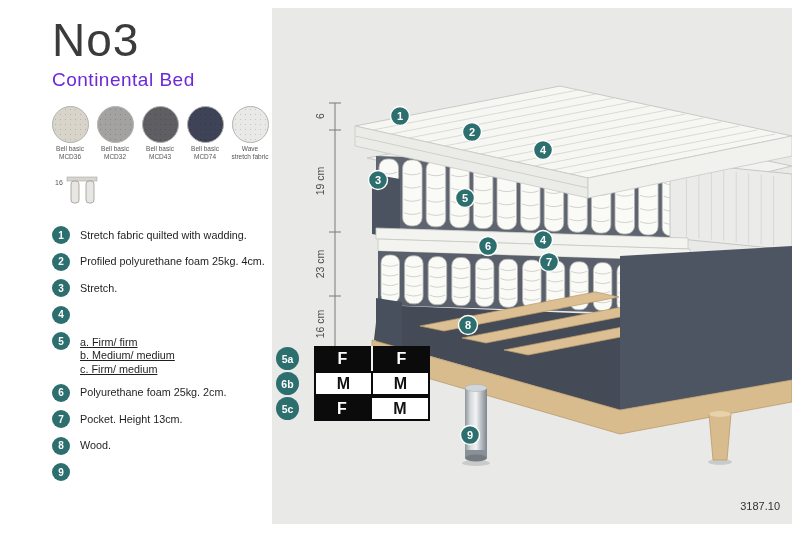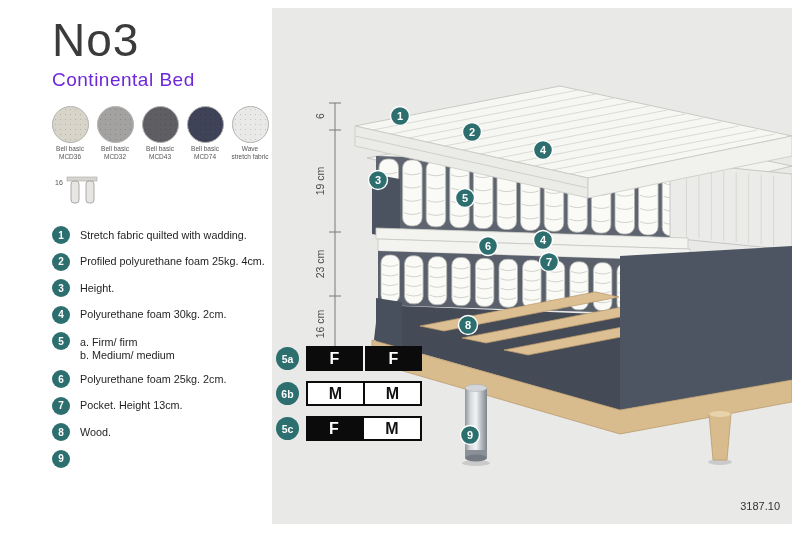--- a/index.html
+++ b/index.html
@@ -18,34 +18,34 @@
      background-size:4px 4px,5px 5px;box-sizing:border-box;}
   .sw0{background-color:#d8d4ca;} .sw1{background-color:#a3a2a0;} .sw2{background-color:#5f5f63;}
   .sw3{background-color:#3e4358;} .sw4{background-color:#e9e9e7;}
   .swatch-label{font-size:6.5px;line-height:7.5px;color:#555;}
   .leg-thumb{margin-top:13px;}
   .features{margin-top:15px;}
   .feat{display:flex;gap:10px;margin-bottom:8.5px;align-items:flex-start;}
   .feat-badge{flex:0 0 18px;width:18px;height:18px;border-radius:50%;background:#2c6f6e;color:#fff;
       font-size:10px;font-weight:700;display:flex;align-items:center;justify-content:center;}
   .feat-text{font-size:10.8px;color:#1f1f1f;line-height:13px;padding-top:2.5px;white-space:nowrap;}
-  .feat-sub{font-size:10.8px;line-height:12.5px;margin-top:1px;color:#1f1f1f;}
+  .feat-sub{font-size:10.8px;line-height:12.5px;margin-top:1px;color:#1f1f1f;text-decoration:underline;}
   
   .right{position:absolute;left:272px;top:8px;width:520px;height:516px;background:#e9e9e8;}
   .bed-svg{position:absolute;left:0;top:0;}
   .coil{fill:#fafaf7;stroke:#b2b2ad;stroke-width:.8;}
   .coil-ridge{fill:none;stroke:#c8c8c2;stroke-width:.8;}
   .stripes-quilt line{stroke:#dadad5;stroke-width:1;}
   .stripes-fabric line{stroke:#d8d8d3;stroke-width:1;}
   .ruler line{stroke:#7a7a7a;stroke-width:1;}
   .ruler-label{font:10.5px "Liberation Sans",sans-serif;fill:#4a4a4a;}
   .badge-circle{fill:#2c6f6e;stroke:#ffffff;stroke-width:1.4;}
   .badge-num{font:700 11px "Liberation Sans",sans-serif;fill:#fff;text-anchor:middle;}
   .firm-table{position:absolute;left:4px;top:338px;}
-  .firm-row{display:flex;align-items:center;gap:7px;margin-bottom:10px;text-align:right;}
+  .firm-row{display:flex;align-items:center;gap:15px;text-align:right;}
   .firm-badge{width:23px;height:23px;border-radius:50%;background:#2c6f6e;color:#fff;font-size:10.5px;
       font-weight:700;display:flex;align-items:center;justify-content:center;flex:0 0 23px;}
   .firm-bar{display:flex;width:116px;height:25px;box-sizing:border-box;}
   .fcell{flex:1;display:flex;align-items:center;justify-content:center;font-weight:700;font-size:16px;
       box-sizing:border-box;}
   .fcell.dark{background:#0b0b0b;color:#fff;}
   .fcell.light{background:#fff;color:#111;}
   .bar-a .fcell{background:#0b0b0b;color:#fff;}
   .bar-a .fcell:first-child{border-right:2px solid #f2f2f1;}
   .bar-b{border:2px solid #0b0b0b;background:#fff;}
@@ -114,31 +114,31 @@
       <div class="feat">
         <div class="feat-badge">1</div>
         <div class="feat-text">Stretch fabric quilted with wadding.</div>
       </div>
       <div class="feat">
         <div class="feat-badge">2</div>
         <div class="feat-text">Profiled polyurethane foam 25kg. 4cm.</div>
       </div>
       <div class="feat">
         <div class="feat-badge">3</div>
-        <div class="feat-text">Height.</div>
+        <div class="feat-text">Stretch.</div>
       </div>
       <div class="feat">
         <div class="feat-badge">4</div>
-        <div class="feat-text">Polyurethane foam 30kg. 2cm.</div>
       </div>
       <div class="feat">
         <div class="feat-badge">5</div>
         <div class="feat-text">
           <div class="feat-sub">a. Firm/ firm</div>
           <div class="feat-sub">b. Medium/ medium</div>
+          <div class="feat-sub">c. Firm/ medium</div>
         </div>
       </div>
       <div class="feat">
         <div class="feat-badge">6</div>
         <div class="feat-text">Polyurethane foam 25kg. 2cm.</div>
       </div>
       <div class="feat">
         <div class="feat-badge">7</div>
         <div class="feat-text">Pocket. Height 13cm.</div>
       </div>

